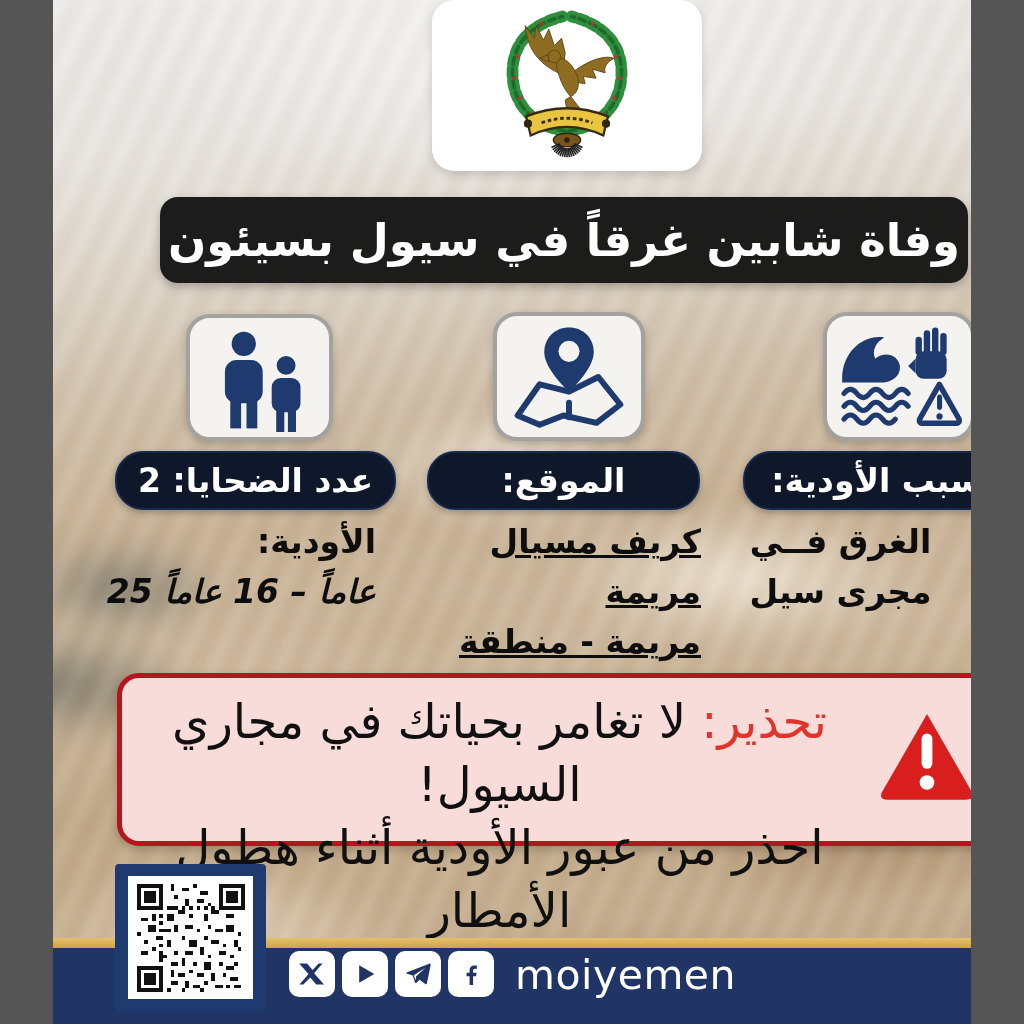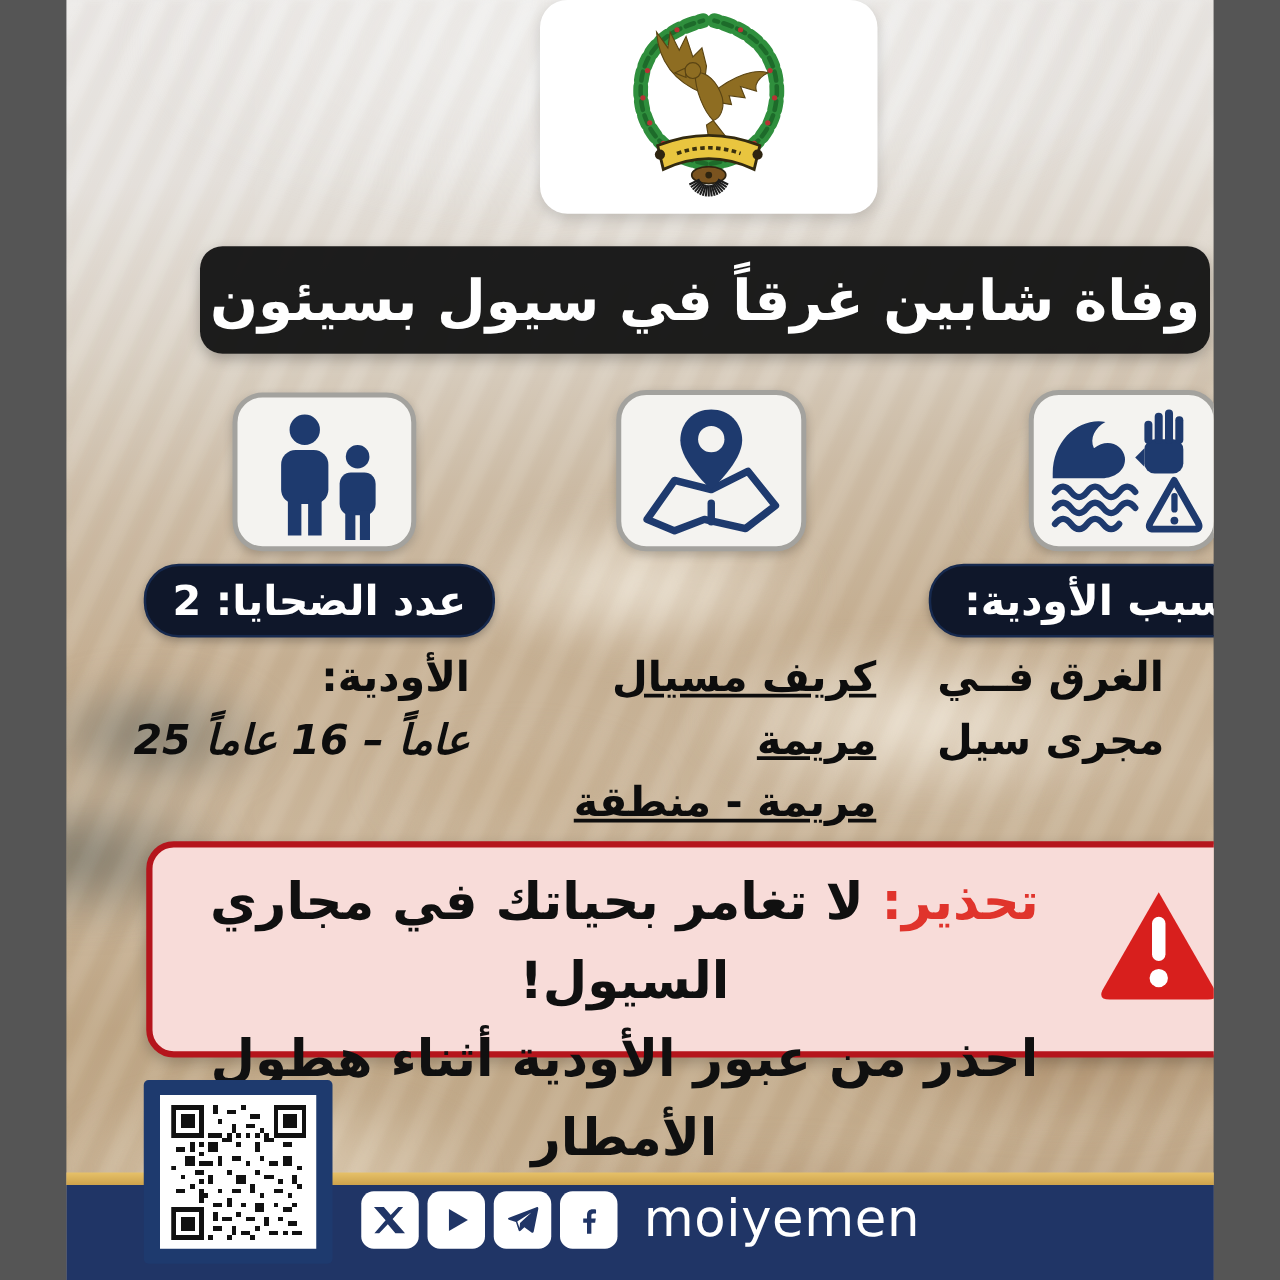--- a/index.html
+++ b/index.html
@@ -53,32 +53,32 @@
   .ln-cause{left:650px;width:275px;text-align:center;}
   .ln-location{left:350px;width:298px;text-decoration:underline;}
   .ln-victims{left:33px;width:290px;}
   .ltr{direction:ltr;unicode-bidi:isolate;font-style:italic;}
   
   .warn-box{position:absolute;left:64px;top:673px;width:895px;height:173px;box-sizing:border-box;
             background:#f8dcd9;border:5px solid #b5151c;border-radius:22px;
             box-shadow:0 4px 10px rgba(0,0,0,.2);}
   .warn-tri{position:absolute;right:26px;top:30px;}
   .warn-text{position:absolute;left:20px;right:150px;top:12px;text-align:center;
-             color:#101010;font-size:41px;font-weight:bold;line-height:63px;}
+             color:#101010;font-size:48px;font-weight:normal;line-height:63px;}
   .warn-prefix{color:#e0342c;}
   
   .gold-stripe{position:absolute;left:0;top:938px;width:1024px;height:10px;
                background:linear-gradient(180deg,#e6c169,#cda24c);}
   .navy-bar{position:absolute;left:0;top:948px;width:1024px;height:76px;background:#203566;}
   .qr-frame{position:absolute;left:62px;top:864px;width:151px;height:147px;background:#1e3a6e;
             border-radius:4px;display:flex;align-items:center;justify-content:center;z-index:5;}
   .qr-inner{width:125px;height:123px;background:#fff;display:flex;align-items:center;
             justify-content:center;}
   .social-row{position:absolute;left:236px;top:951px;height:48px;display:flex;gap:7px;
-              align-items:flex-end;z-index:4;}
+              align-items:flex-start;z-index:4;}
   .tile{width:46px;height:46px;background:#fff;border-radius:10px;display:flex;
         align-items:center;justify-content:center;}
   .handle{margin-left:14px;color:#fff;font-size:41px;letter-spacing:.5px;}
   svg{display:block;}
 </style>
 </head>
 <body>
 
 <div class="poster">
   <div class="bg"></div>
@@ -180,20 +180,23 @@
     <div>مجرى سيل</div>
   </div>
 
   <div class="icon-box ib-location">
     <svg width="132" height="110" viewBox="0 0 140 120">
       <path d="M14,102 L38,68 L70,76 L102,60 L126,90 L100,110 L64,102 L38,112 Z" fill="none" stroke="#1e3a6e" stroke-width="6.5" stroke-linejoin="round"></path>
       <line x1="70" y1="88" x2="70" y2="104" stroke="#1e3a6e" stroke-width="6.5" stroke-linecap="round"></line>
       <path d="M70,6 C54.5,6 43,17.5 43,33 C43,52 70,76 70,76 C70,76 97,52 97,33 C97,17.5 85.5,6 70,6 Z" fill="#1e3a6e"></path>
       <circle cx="70" cy="32" r="11.5" fill="#f4f3f0"></circle>
     </svg>
+  </div>
+  <div class="pill pl-location" dir="rtl">
+    <span>الموقع:</span>
   </div>
   <div class="lines ln-location" dir="rtl">
     <div>كريف مسيال مريمة</div>
     <div>مريمة - منطقة جذع</div>
   </div>
 
   <div class="icon-box ib-victims">
     <svg width="126" height="108" viewBox="0 0 140 120">
       <g fill="#1e3a6e">
         <circle cx="52" cy="22" r="13.5"></circle>

